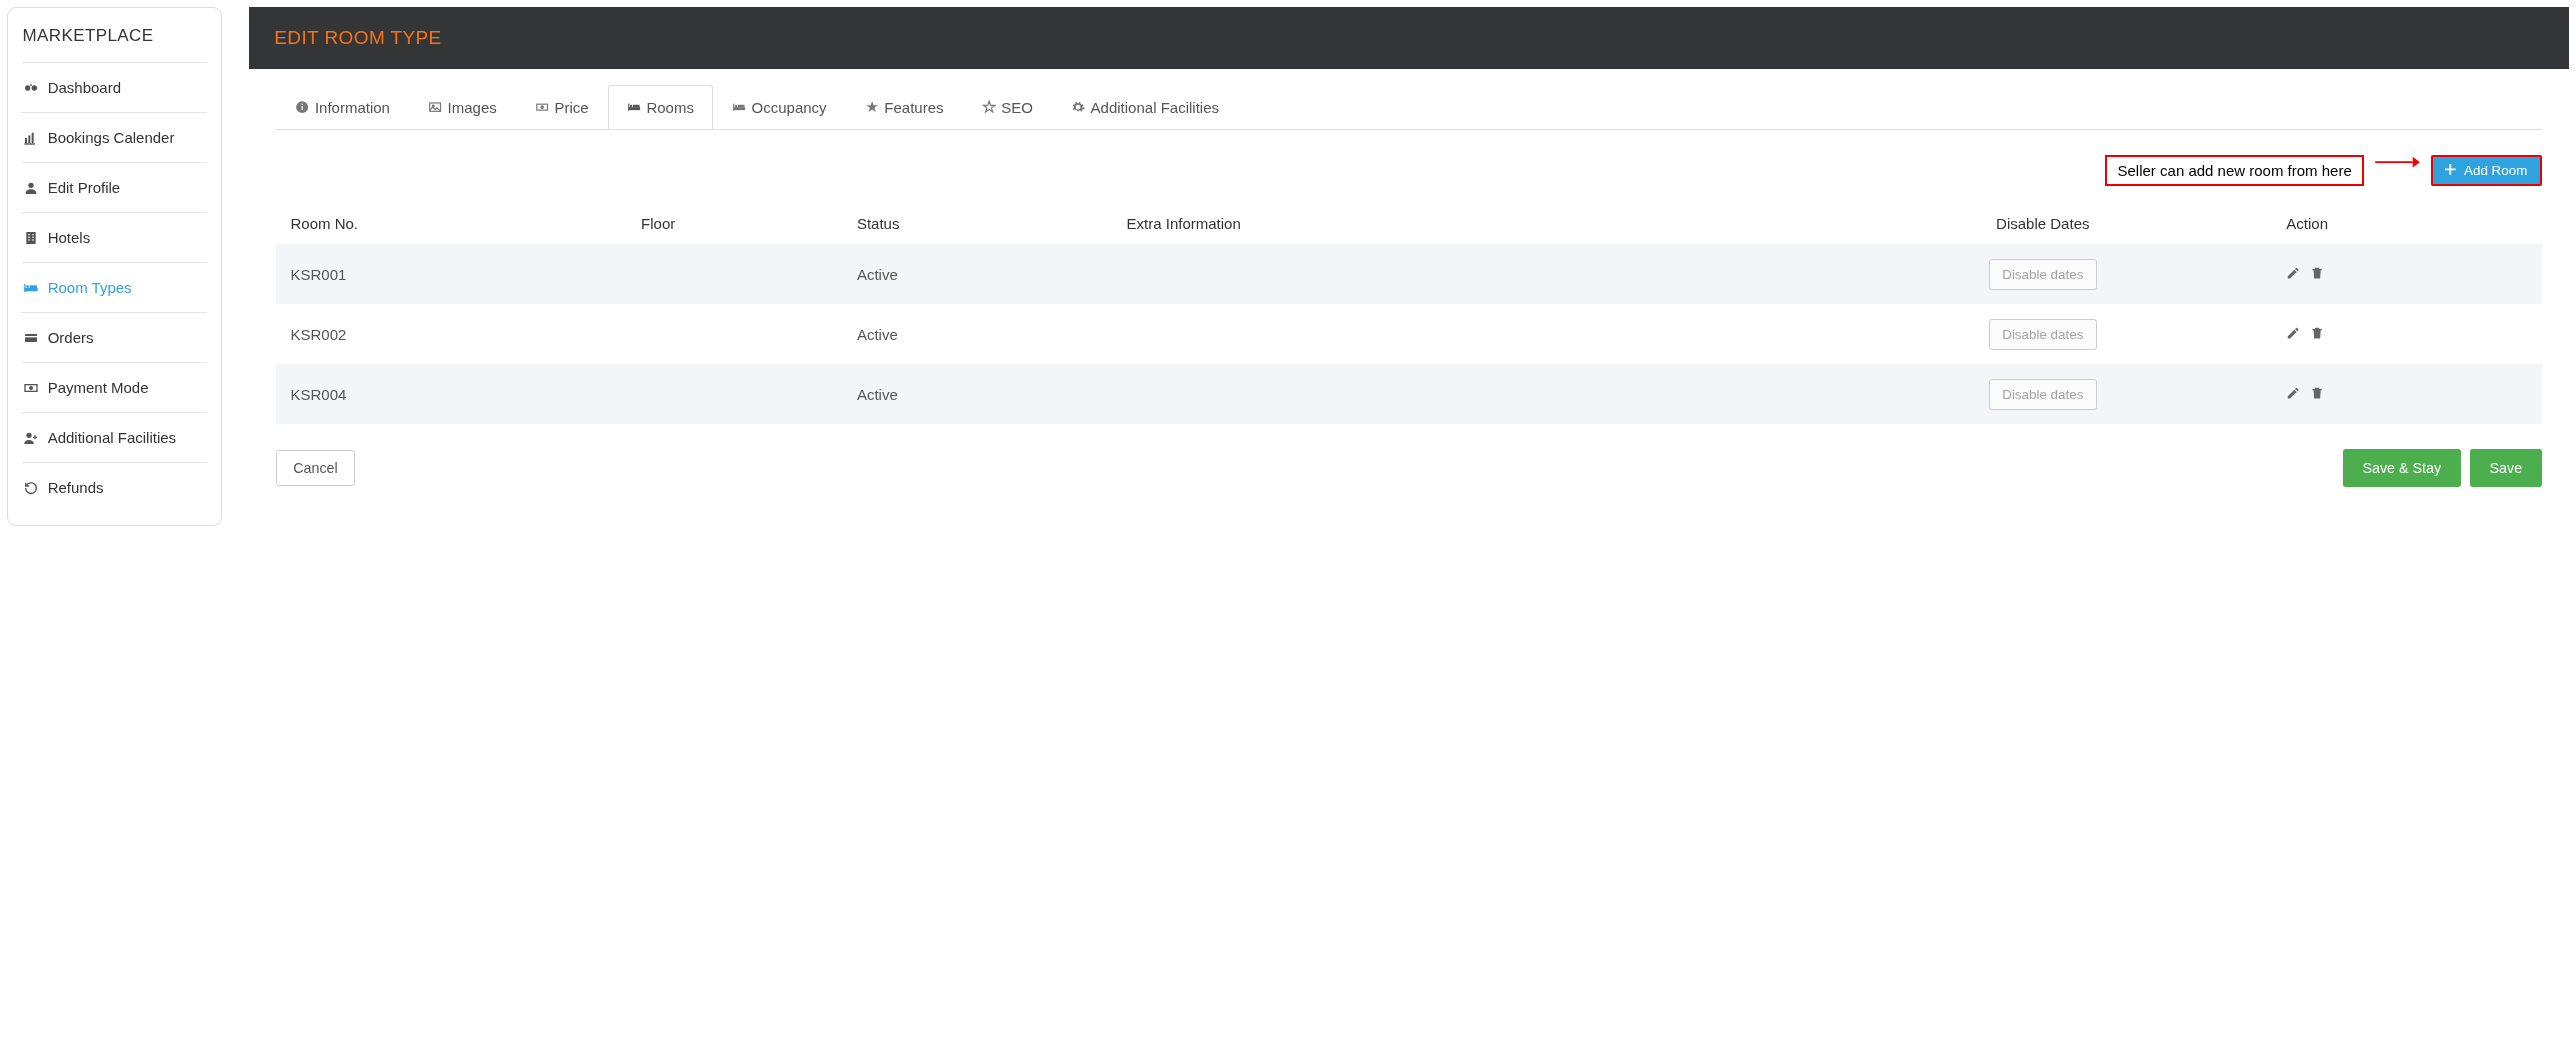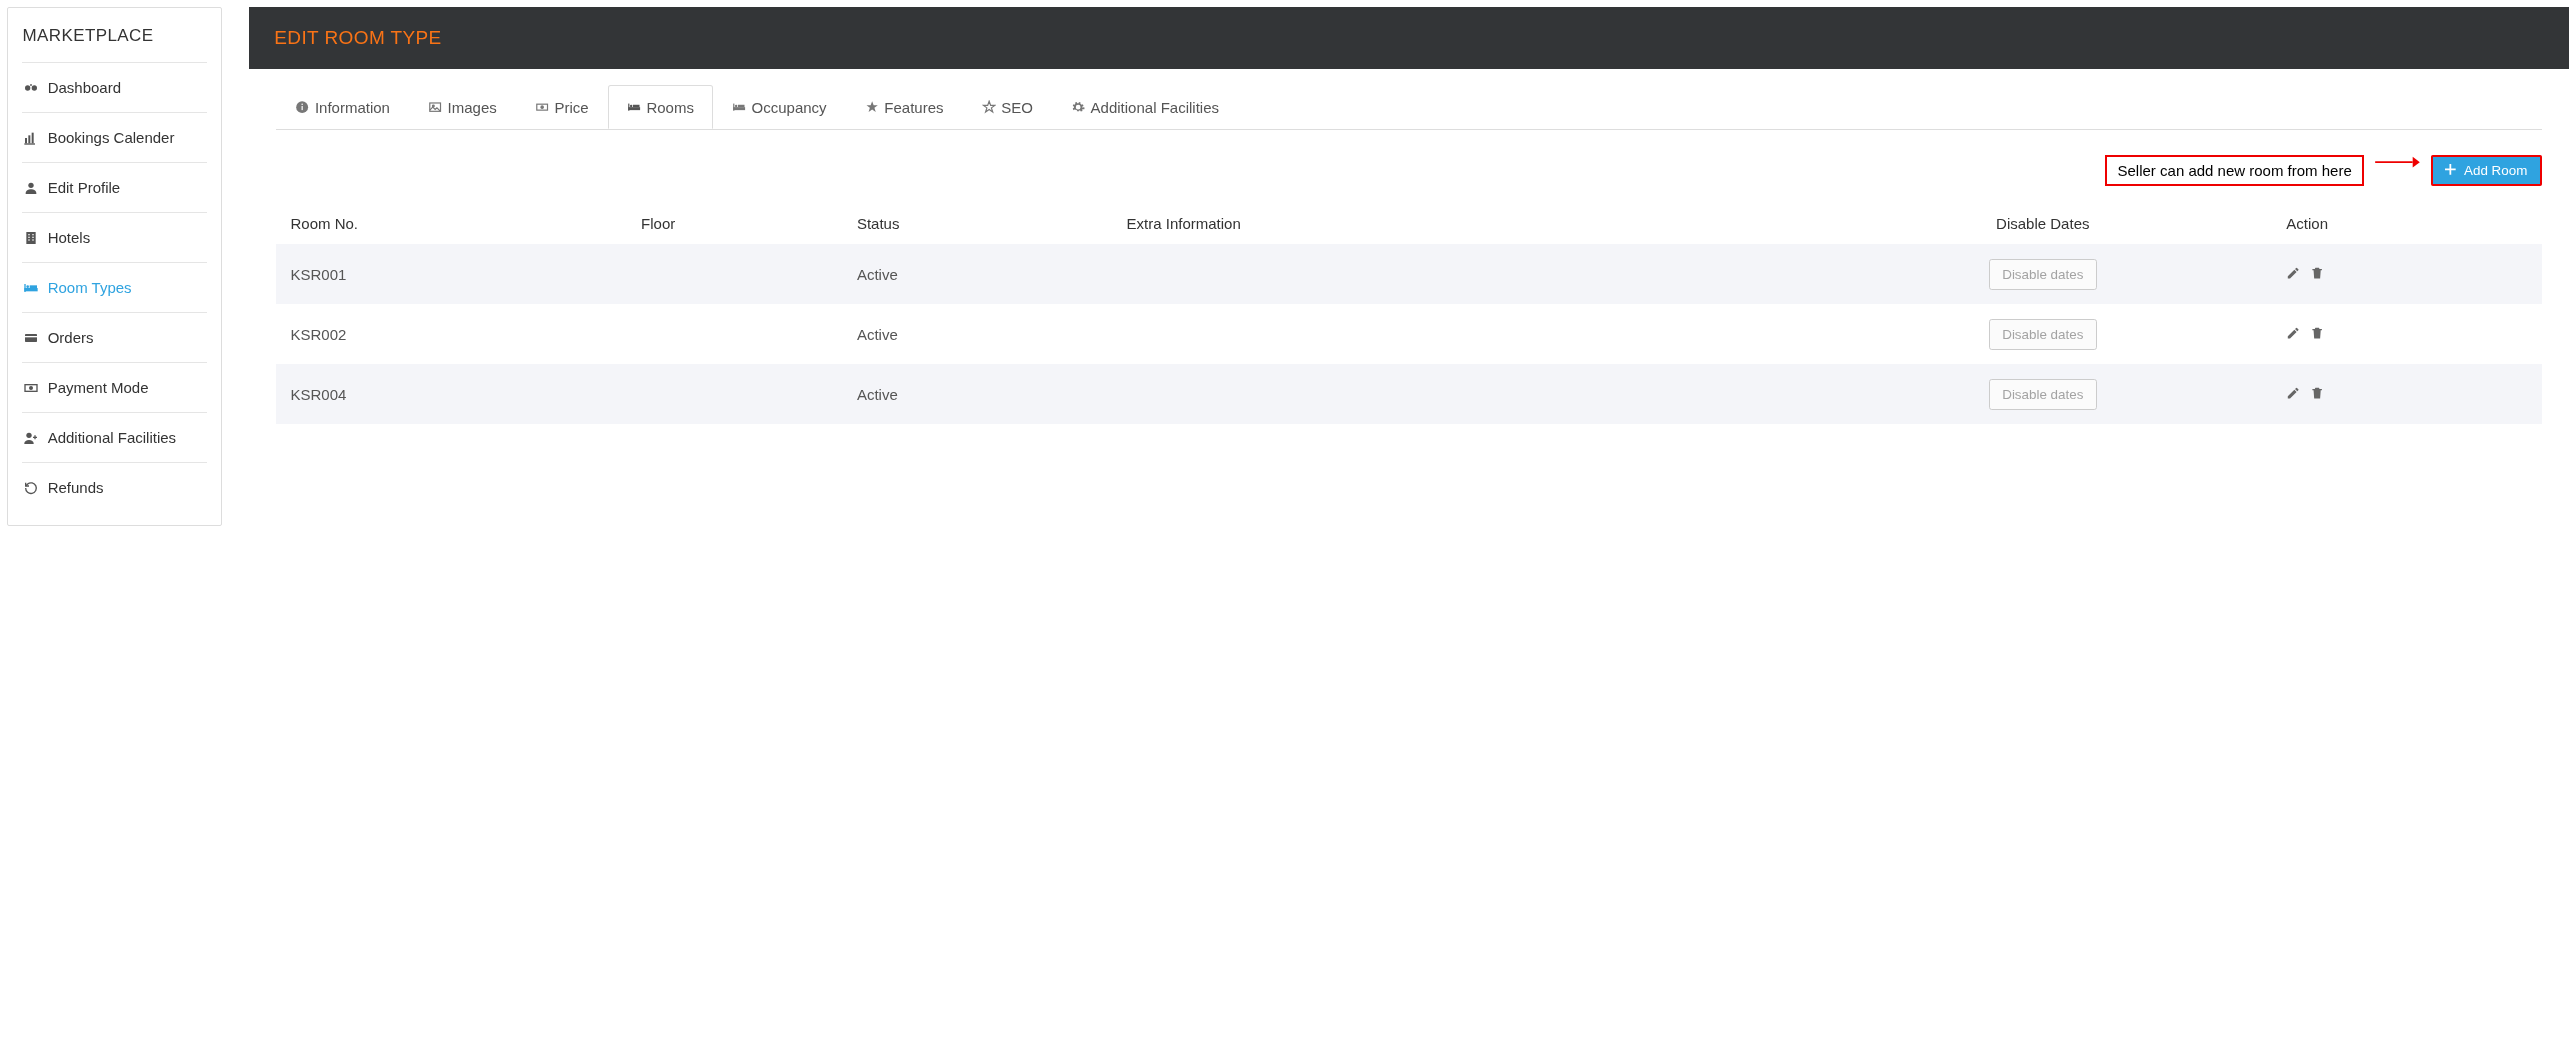--- a/index.html
+++ b/index.html
@@ -15,21 +15,21 @@
     .layout {
       display: flex;
       gap: 27px;
       padding: 7.2px;
     }
     
     .sidebar {
       width: 215px;
       flex-shrink: 0;
       border: 0.9px solid #ddd;
-      border-radius: 2px;
+      border-radius: 9px;
       padding: 12.5px 14.3px;
       background: #fff;
     }
     .sidebar-title {
       font-size: 17px;
       color: #333;
       font-weight: 400;
       letter-spacing: 0.4px;
       padding: 5.4px 0 16px 0;
       border-bottom: 0.9px solid #e5e5e5;
@@ -482,16 +482,23 @@
                     </svg></span>
         <span><svg viewBox="0 0 24 24" fill="#666">
                       <path d="M6 7h12l-1 14H7L6 7zm3-4h6l1 2h4v2H4V5h4l1-2z"></path>
                     </svg></span>
       </span>
     </td>
             </tr>
           </tbody>
       </table>
 
+      <div class="footer-row">
+        <button class="cancel-btn">Cancel</button>
+        <div class="footer-right">
+          <button class="save-btn">Save &amp; Stay</button>
+          <button class="save-btn">Save</button>
+        </div>
+      </div>
     </div>
   </div>
 </div>
 
 
 </body></html>

